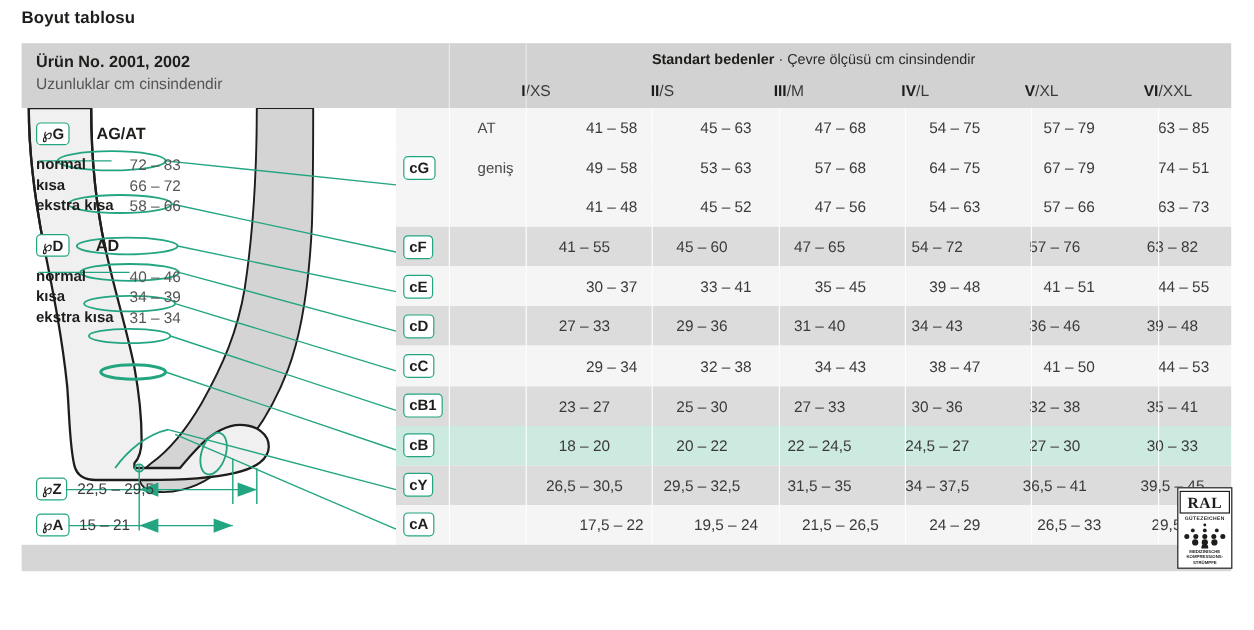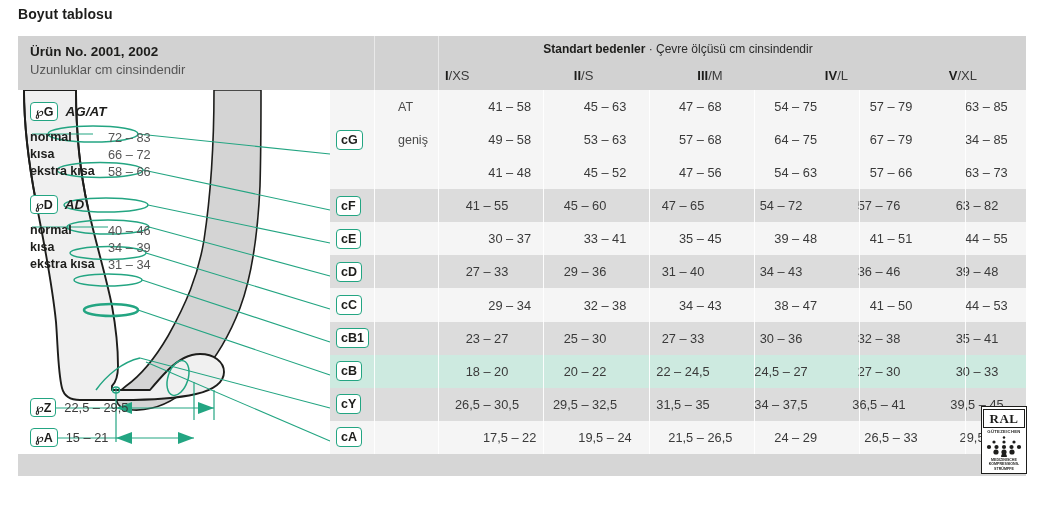--- a/index.html
+++ b/index.html
@@ -100,21 +100,21 @@
   }
 
   
   .lblock{position:absolute;font-size:12.5px;}
   .lbl-chip{
     display:inline-flex;align-items:center;justify-content:center;
     min-width:26px;height:19px;border:1.2px solid #23a582;border-radius:4px;
     background:#fff;font-size:12.5px;font-weight:bold;color:#1d1d1b;
     padding:0 4px;box-sizing:border-box;vertical-align:middle;
   }
-  .lbl-name{font-size:13.5px;font-weight:bold;color:#1d1d1b;margin-left:7px;vertical-align:middle;font-style:italic;}
+  .lbl-name{font-size:13.5px;font-weight:bold;color:#1d1d1b;margin-left:22px;vertical-align:middle;}
   .lrow{display:flex;margin-top:2px;}
   .lrow .k{width:78px;font-size:12.5px;font-weight:bold;color:#1d1d1b;}
   .lrow .v{font-size:12.8px;color:#555;}
 
   .mrow{position:absolute;display:flex;align-items:center;}
   .mrow .mchip{
     display:inline-flex;align-items:center;justify-content:center;
     min-width:26px;height:19px;border:1.2px solid #23a582;border-radius:4px;
     background:#fff;font-size:12.5px;font-weight:bold;color:#1d1d1b;
     padding:0 4px;box-sizing:border-box;
@@ -306,20 +306,21 @@
       <div class="grid-head">
         <div class="band">
           <b>Standart bedenler</b><span> · Çevre ölçüsü cm cinsindendir</span>
         </div>
         <div class="sizes">
           <div class="sz"><b>I</b><span>/XS</span></div>
           <div class="sz"><b>II</b><span>/S</span></div>
           <div class="sz"><b>III</b><span>/M</span></div>
           <div class="sz"><b>IV</b><span>/L</span></div>
           <div class="sz"><b>V</b><span>/XL</span></div>
+          <div class="sz"><b>VI</b><span>/XXL</span></div>
         </div>
         <div class="hcell-sep" style="left:44px;"></div>
         <div class="hcell-sep" style="left:108px;"></div>
       </div>
 
       <div class="rows">
           <div class="row odd">
             <div class="c-lab"></div>
             <div class="c-sub">AT</div>
             <div class="c-val">41 – 58</div>
@@ -339,21 +340,21 @@
           <div class="row odd">
             <div class="c-lab">
               <span class="chip">cG</span>
             </div>
             <div class="c-sub">geniş</div>
             <div class="c-val">49 – 58</div>
             <div class="c-val">53 – 63</div>
             <div class="c-val">57 – 68</div>
             <div class="c-val">64 – 75</div>
             <div class="c-val">67 – 79</div>
-            <div class="c-val">34 – 85</div>
+            <div class="c-val">74 – 51</div>
             <div class="vsep" style="left: 44px;"></div>
             <div class="vsep" style="left: 108px;"></div>
             <div class="vsep" style="left: 213.3px;"></div>
             <div class="vsep" style="left: 318.7px;"></div>
             <div class="vsep" style="left: 424px;"></div>
             <div class="vsep" style="left: 529.3px;"></div>
             <div class="vsep" style="left: 634.7px;"></div>
           </div>
           <div class="row odd">
             <div class="c-lab"></div>

